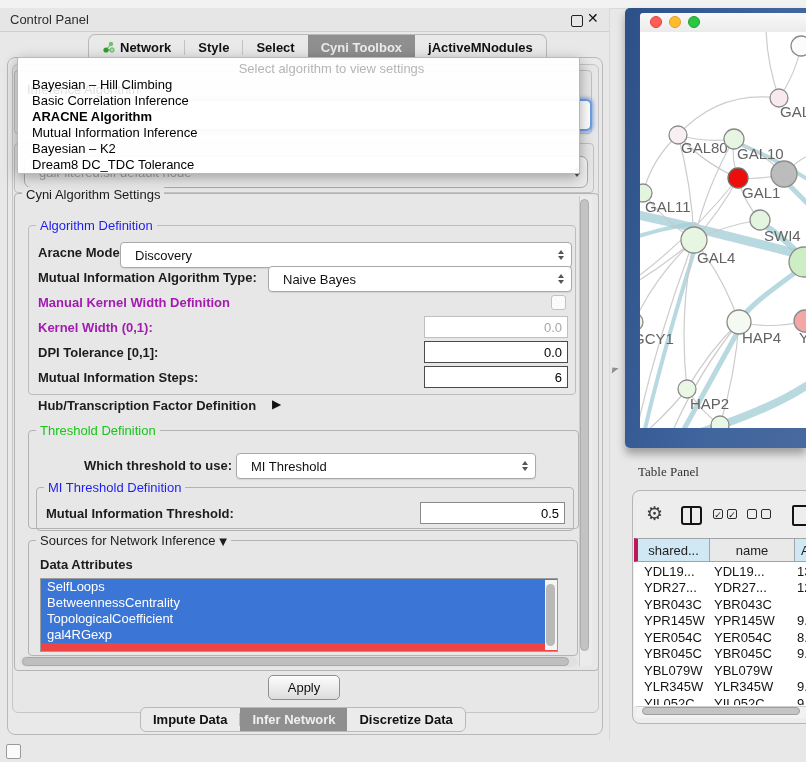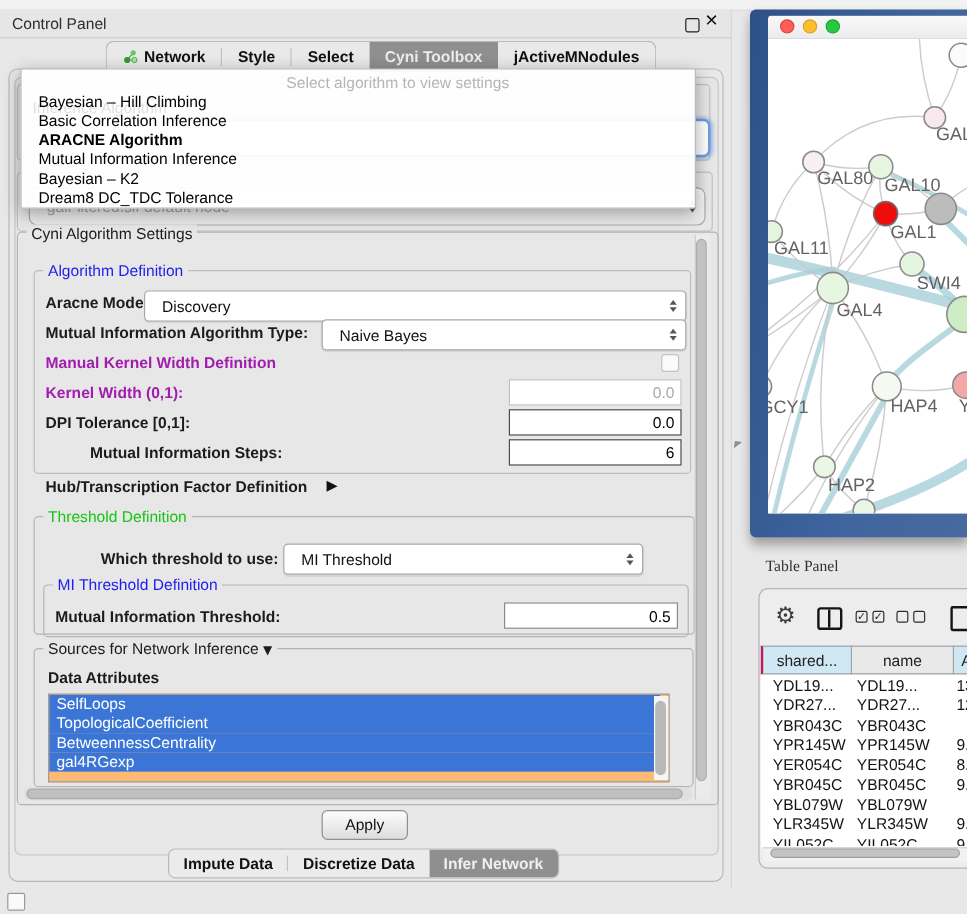--- a/index.html
+++ b/index.html
@@ -42,21 +42,21 @@
   .combo .txt{position:absolute;left:14px;top:0;bottom:0;display:flex;align-items:center;font-size:13px;color:#111;}
   .stepper{position:absolute;right:7px;top:50%;transform:translateY(-50%);display:flex;flex-direction:column;gap:2px;}
   .stepper i{display:block;width:0;height:0;border-left:3.5px solid transparent;border-right:3.5px solid transparent;}
   .stepper .up{border-bottom:4.5px solid #555;}
   .stepper .down{border-top:4.5px solid #555;}
   .input{position:absolute;background:#fff;font-size:13px;display:flex;align-items:center;justify-content:flex-end;padding-right:5px;box-sizing:border-box;color:#000;}
   .input.dis{color:#a9a9a9;border:1px solid #c0c0c0 !important;}
   #manual-kernel-checkbox{left:551px;top:295px;width:13px;height:13px;border:1px solid #c2c2c2;border-radius:3px;background:#fbfbfb;}
   .glyph{font-family:"DejaVu Sans",sans-serif;}
   
-  #attr-list{left:40px;top:578px;width:518px;height:74px;background:#fdba74;border:1px solid #9c9c9c;box-sizing:border-box;overflow:hidden;}
+  #attr-list{left:40px;top:578px;width:518px;height:74px;background:#ef4444;border:1px solid #9c9c9c;box-sizing:border-box;overflow:hidden;}
   .attr{height:16px;line-height:16px;font-size:13px;padding-left:6px;color:#111;white-space:nowrap;width:503px;}
   .attr.sel{background:#3b76d6;color:#fff;}
   #list-vscroll{left:545px;top:580px;width:12px;height:70px;background:#f5f5f5;}
   #list-vthumb{left:546px;top:584px;width:9px;height:62px;background:#b9b9b9;border-radius:5px;}
   
   #pane-vscroll{left:579px;top:196px;width:12px;height:470px;background:#ebebeb;border-left:1px solid #cccccc;}
   #pane-vthumb{left:580px;top:199px;width:9px;height:452px;background:#c3c3c3;border:1px solid #adadad;border-radius:5px;box-sizing:border-box;}
   #pane-hscroll{left:20px;top:656px;width:557px;height:11px;background:#e0e0e0;border-radius:5px;}
   #pane-hthumb{left:22px;top:657px;width:547px;height:9px;background:#bfbfbf;border:1px solid #a8a8a8;border-radius:5px;box-sizing:border-box;}
   #apply-btn{left:268px;top:675px;width:70px;height:23px;background:linear-gradient(#fdfdfd,#dcdcdc);border:1px solid #8f8f8f;border-radius:5px;display:flex;align-items:center;justify-content:center;font-size:13px;color:#111;}
@@ -80,21 +80,21 @@
   #tp-box{left:632px;top:490px;width:188px;height:232px;background:#ededed;border:1px solid #b5b5b5;border-radius:8px 0 0 8px;}
   #tbl-white{left:634px;top:562px;width:186px;height:144px;background:#fff;}
   #gear-icon{left:646px;top:504px;font-size:19px;color:#3c3c3c;line-height:19px;}
   #cols-icon{left:681px;top:506px;width:17px;height:15px;border:2px solid #141414;border-radius:3px;}
   #cols-icon i{position:absolute;left:7px;top:0;width:2px;height:100%;background:#141414;}
   .chkpair{position:absolute;display:flex;gap:4px;}
   .chk{width:10px;height:10px;border:1.5px solid #2c2c2c;border-radius:2px;font-size:9px;line-height:10px;text-align:center;color:#1a1a1a;box-sizing:border-box;}
   #export-icon{left:792px;top:505px;width:20px;height:17px;border:2px solid #141414;border-radius:2px;}
   #tbl-head{position:absolute;left:634px;top:538px;height:24px;display:flex;}
   .th{box-sizing:border-box;border:1px solid #9fa4a8;border-left:none;display:flex;align-items:center;justify-content:center;font-size:13px;color:#222;background:#e9e9e9;}
-  .th:first-child{border-left:2px solid #be185d;}
+  .th:first-child{border-left:4px solid #be185d;}
   .th.hl{background:#cfe8f4;}
   #tbl-rows{position:absolute;left:634px;top:563px;width:250px;height:142px;overflow:hidden;}
   .trow{display:flex;height:16.5px;align-items:center;}
   .td{font-size:13px;color:#141414;white-space:nowrap;overflow:hidden;box-sizing:border-box;}
   .td1{width:76px;padding-left:10px;}
   .td2{width:85px;padding-left:4px;}
   .td3{width:75px;padding-left:2px;}
   #tbl-hscroll{left:636px;top:706px;width:180px;height:11px;background:#f2f2f2;border-top:1px solid #cfcfcf;}
   #tbl-hthumb{left:642px;top:707px;width:158px;height:8px;background:#c4c4c4;border:1px solid #9e9e9e;border-radius:4px;box-sizing:border-box;}
 </style>
@@ -178,21 +178,21 @@
 
   <span class="lbl dis" style="left:38px;top:296px;">Manual Kernel Width Definition</span>
   <div class="abs" id="manual-kernel-checkbox"></div>
 
   <span class="lbl dis" style="left:38px;top:321px;">Kernel Width (0,1):</span>
   <div class="input dis" style="left:424px;top:316px;width:144px;height:22px;border:1px solid #c0c0c0;">0.0</div>
 
   <span class="lbl" style="left:38px;top:346px;">DPI Tolerance [0,1]:</span>
   <div class="input" style="left:424px;top:341px;width:144px;height:22px;border:1.5px solid #4a4a4a;">0.0</div>
 
-  <span class="lbl" style="left:38px;top:371px;margin-left:37px;">Mutual Information Steps:</span>
+  <span class="lbl" style="left:38px;top:371px;">Mutual Information Steps:</span>
   <div class="input" style="left:424px;top:366px;width:144px;height:22px;border:1.5px solid #4a4a4a;">6</div>
 
   <span class="lbl" style="left:38px;top:399px;">Hub/Transcription Factor Definition</span>
   <span class="abs glyph" style="left:272px;top:397px;font-size:12px;color:#111;">▶</span>
 
   <div class="groupbox" style="left:28px;top:430px;width:549px;height:97px;"></div>
   <span class="legend green" style="left:36px;top:423px;">Threshold Definition</span>
 
   <span class="lbl" style="left:84px;top:459px;">Which threshold to use:</span>
   <div class="combo" style="left:236px;top:453px;width:298px;height:24px;">
@@ -207,39 +207,39 @@
   <span class="legend blue" style="left:44px;top:480px;">MI Threshold Definition</span>
   <span class="lbl" style="left:46px;top:507px;">Mutual Information Threshold:</span>
   <div class="input" style="left:420px;top:502px;width:145px;height:22px;border:1px solid #8a8a8a;">0.5</div>
 
   <div class="groupbox" style="left:28px;top:540px;width:548px;height:114px;"></div>
   <span class="legend" style="left:36px;top:533px;"><span>Sources for Network Inference</span> <span class="glyph" style="font-size:10px;">▼</span></span>
   <span class="lbl" style="left:40px;top:558px;">Data Attributes</span>
 
   <div class="abs" id="attr-list">
       <div class="attr sel">SelfLoops</div>
+      <div class="attr sel">BetweennessCentrality</div>
       <div class="attr sel">TopologicalCoefficient</div>
-      <div class="attr sel">BetweennessCentrality</div>
       <div class="attr sel">gal4RGexp</div>
     </div>
   <div class="abs" id="list-vscroll"></div>
   <div class="abs" id="list-vthumb"></div>
 
   <div class="abs" id="pane-vscroll"></div>
   <div class="abs" id="pane-vthumb"></div>
   <div class="abs" id="pane-hscroll"></div>
   <div class="abs" id="pane-hthumb"></div>
 
   <div class="abs" id="apply-btn">Apply</div>
 
   <div id="bottom-tabs">
       <div class="btab">Impute Data</div>
       <div class="tabsep"></div>
+      <div class="btab sel">Infer Network</div>
       <div class="btab">Discretize Data</div>
-      <div class="btab sel">Infer Network</div>
     </div>
 
   <div class="abs" id="mini-float"></div>
 
   <div class="abs" id="algo-popup">
     <div id="algo-prompt">Select algorithm to view settings</div>
     <div id="ghost-text">Inference Algorithm</div>
     <div id="algo-items">
         <div class="opt">Bayesian – Hill Climbing</div>
         <div class="opt">Basic Correlation Inference</div>

